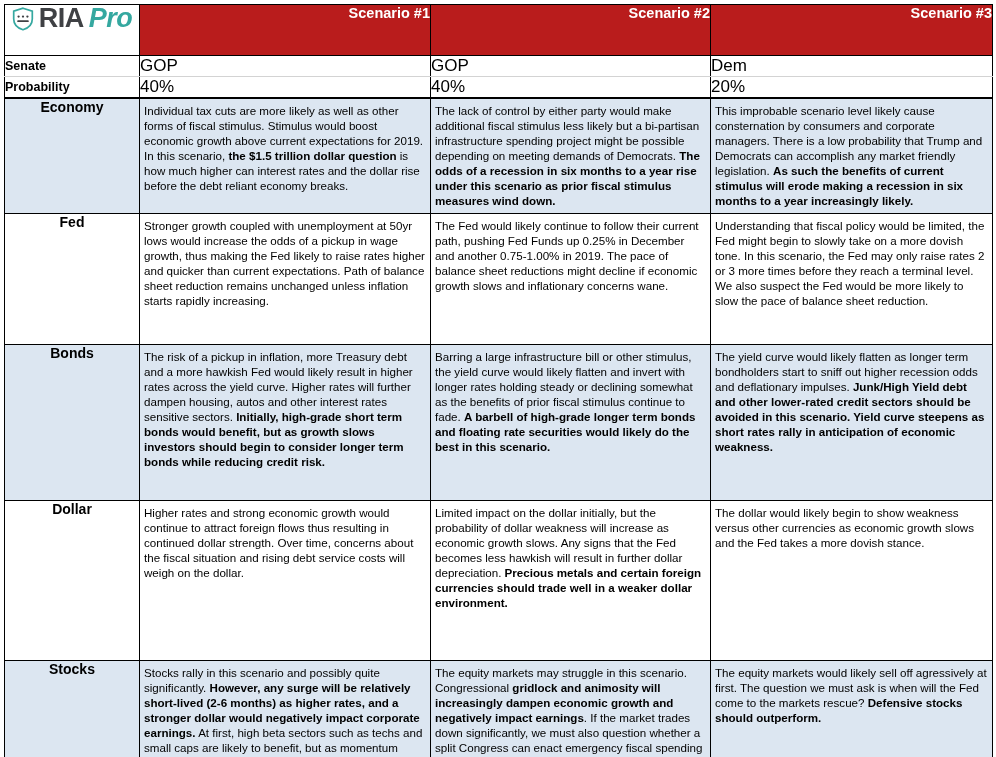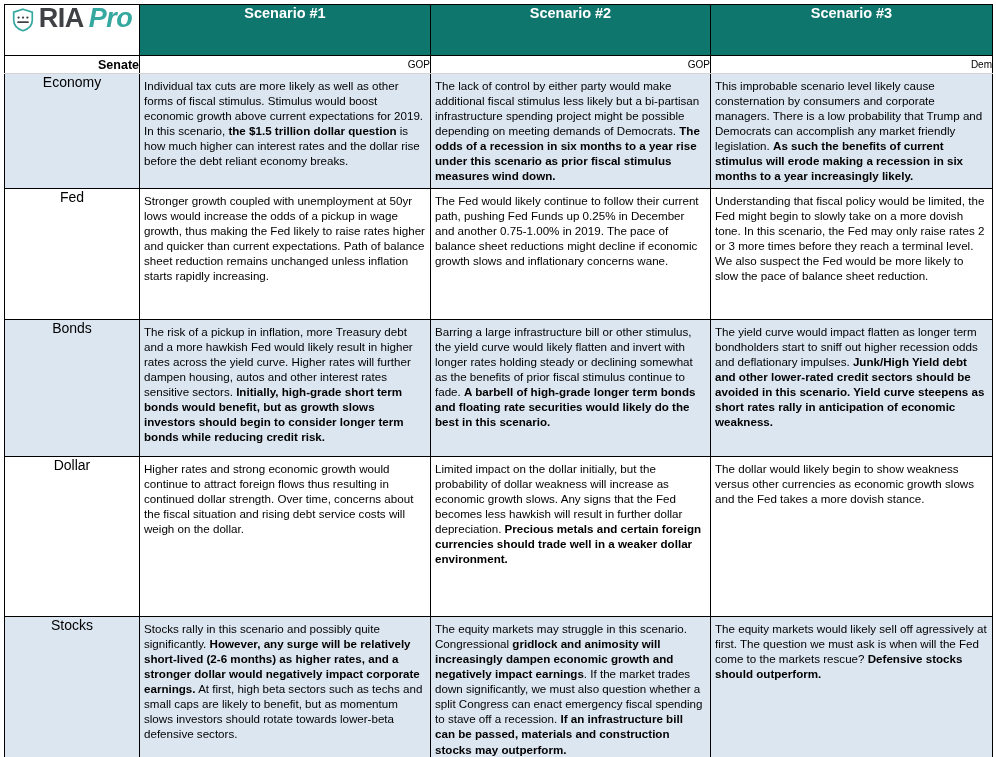--- a/index.html
+++ b/index.html
@@ -38,21 +38,21 @@
 
   
   td.brand {
     background: #ffffff;
     vertical-align: middle;
     text-align: center;
     border-bottom: 2px solid #000;
   }
   .logo-wrap {
     display: flex;
-    align-items: flex-end;
+    align-items: center;
     justify-content: center;
     gap: 5px;
   }
   .shield {
     width: 22px;
     height: 24px;
     flex: 0 0 auto;
   }
   .logo-text {
     font-size: 27px;
@@ -66,56 +66,56 @@
   }
   .logo-pro {
     font-weight: bold;
     font-style: italic;
     color: #35a8a0;
     margin-left: 5px;
   }
 
   
   td.scenario-head {
-    background: #0f766e;
+    background: #b91c1c;
     color: #ffffff;
     font-weight: bold;
     font-size: 14.5px;
-    text-align: center;
+    text-align: right;
     vertical-align: middle;
     border-bottom: 2px solid #000;
     height: 50px;
   }
 
   
   tr.meta td {
     height: 17px;
     font-size: 12px;
-    text-align: right;
+    text-align: left;
     vertical-align: middle;
     background: #ffffff;
     border-top: 1px solid #d3d3d3;
     border-bottom: 1px solid #d3d3d3;
   }
   tr.meta td.meta-label {
     font-weight: bold;
     font-size: 12.5px;
   }
-  tr.meta td.meta-val { font-size: 10px; }
+  tr.meta td.meta-val { font-size: 17px; }
   tr.meta-first td { border-top: 1px solid #000; }
   tr.meta-last td { border-bottom: 2px solid #000; }
 
   
   tr.meta td.meta-label { border-left: 1px solid #000; border-right: 1px solid #000; }
   tr.meta td.meta-val   { border-left: 1px solid #000; border-right: 1px solid #000; }
 
   
   td.topic-label {
     text-align: center;
-    font-weight: normal;
+    font-weight: bold;
     font-size: 14px;
     vertical-align: top;
     padding-top: 14px;
   }
   td.cellbody {
     font-size: 11.6px;
     line-height: 1.30;
     padding: 4px 5px 4px 5px;
   }
   td.cellbody p { margin: 4px; }
@@ -153,20 +153,26 @@
         <td class="scenario-head">Scenario #2</td>
         <td class="scenario-head">Scenario #3</td>
       </tr>
 
       <tr class="meta meta-first">
         <td class="meta-label">Senate</td>
         <td class="meta-val">GOP</td>
         <td class="meta-val">GOP</td>
         <td class="meta-val">Dem</td>
       </tr>
+      <tr class="meta meta-last">
+        <td class="meta-label">Probability</td>
+        <td class="meta-val">40%</td>
+        <td class="meta-val">40%</td>
+        <td class="meta-val">20%</td>
+      </tr>
 
       <tr class="topic shade" style="height:115px">
         <td class="topic-label shade">Economy</td>
         <td class="cellbody shade">
             <p><span>Individual tax cuts are more likely as well as other forms of fiscal stimulus. Stimulus would boost economic growth above current expectations for 2019. In this scenario, </span><b>the $1.5 trillion dollar question</b><span> is how much higher can interest rates and the dollar rise before the debt reliant economy breaks.</span></p>
           </td>
         <td class="cellbody shade">
             <p><span>The lack of control by either party would make additional fiscal stimulus less likely but a bi-partisan infrastructure spending project might be possible depending on meeting demands of Democrats. </span><b>The odds of a recession in six months to a year rise under this scenario as prior fiscal stimulus measures wind down.</b></p>
           </td>
         <td class="cellbody shade">
@@ -178,30 +184,30 @@
         <td class="cellbody plain">
             <p><span>Stronger growth coupled with unemployment at 50yr lows would increase the odds of a pickup in wage growth, thus making the Fed likely to raise rates higher and quicker than current expectations. Path of balance sheet reduction remains unchanged unless inflation starts rapidly increasing.</span></p>
           </td>
         <td class="cellbody plain">
             <p><span>The Fed would likely continue to follow their current path, pushing Fed Funds up 0.25% in December and another 0.75-1.00% in 2019. The pace of balance sheet reductions might decline if economic growth slows and inflationary concerns wane.</span></p>
           </td>
         <td class="cellbody plain">
             <p><span>Understanding that fiscal policy would be limited, the Fed might begin to slowly take on a more dovish tone. In this scenario, the Fed may only raise rates 2 or 3 more times before they reach a terminal level. We also suspect the Fed would be more likely to slow the pace of balance sheet reduction.</span></p>
           </td>
       </tr>
-      <tr class="topic shade" style="height:137px">
+      <tr class="topic shade" style="height:156px">
         <td class="topic-label shade">Bonds</td>
         <td class="cellbody shade">
             <p><span>The risk of a pickup in inflation, more Treasury debt and a more hawkish Fed would likely result in higher rates across the yield curve. Higher rates will further dampen housing, autos and other interest rates sensitive sectors. </span><b>Initially, high-grade short term bonds would benefit, but as growth slows investors should begin to consider longer term bonds while reducing credit risk.</b></p>
           </td>
         <td class="cellbody shade">
             <p><span>Barring a large infrastructure bill or other stimulus, the yield curve would likely flatten and invert with longer rates holding steady or declining somewhat as the benefits of prior fiscal stimulus continue to fade. </span><b>A barbell of high-grade longer term bonds and floating rate securities would likely do the best in this scenario.</b></p>
           </td>
         <td class="cellbody shade">
-            <p><span>The yield curve would impact flatten as longer term bondholders start to sniff out higher recession odds and deflationary impulses. </span><b>Junk/High Yield debt and other lower-rated credit sectors should be avoided in this scenario. Yield curve steepens as short rates rally in anticipation of economic weakness.</b></p>
+            <p><span>The yield curve would likely flatten as longer term bondholders start to sniff out higher recession odds and deflationary impulses. </span><b>Junk/High Yield debt and other lower-rated credit sectors should be avoided in this scenario. Yield curve steepens as short rates rally in anticipation of economic weakness.</b></p>
           </td>
       </tr>
       <tr class="topic plain" style="height:160px">
         <td class="topic-label plain">Dollar</td>
         <td class="cellbody plain">
             <p><span>Higher rates and strong economic growth would continue to attract foreign flows thus resulting in continued dollar strength. Over time, concerns about the fiscal situation and rising debt service costs will weigh on the dollar.</span></p>
           </td>
         <td class="cellbody plain">
             <p><span>Limited impact on the dollar initially, but the probability of dollar weakness will increase as economic growth slows. Any signs that the Fed becomes less hawkish will result in further dollar depreciation. </span><b>Precious metals and certain foreign currencies should trade well in a weaker dollar environment.</b></p>
           </td>

